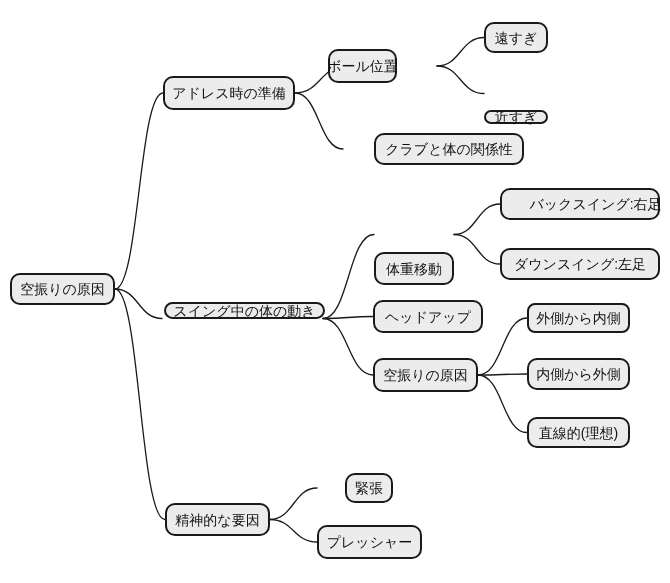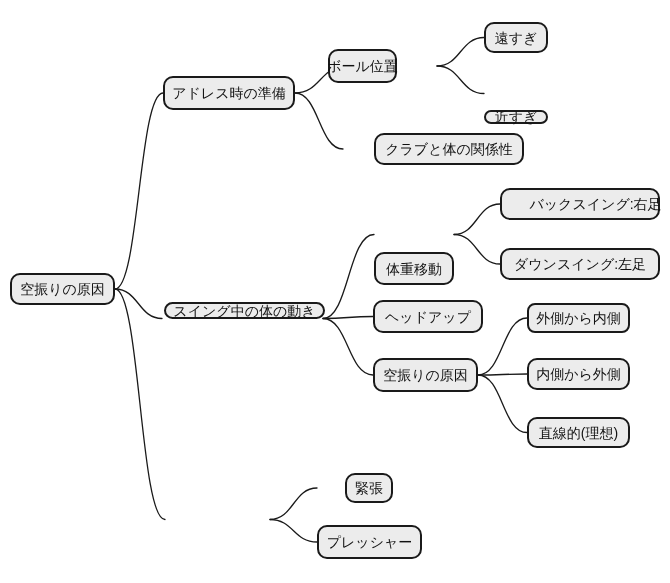--- a/index.html
+++ b/index.html
@@ -83,15 +83,16 @@
     <div class="node" style="left: 343px; top: 133px; width: 150px; height: 32px; margin-left: 31px;">クラブと体の関係性</div>
     <div class="node" style="left: 164px; top: 302px; width: 161px; height: 17px;">スイング中の体の動き</div>
     <div class="node" style="left: 374px; top: 218px; width: 80px; height: 33px; margin-top: 34px;">体重移動</div>
     <div class="node" style="left: 500px; top: 188px; width: 160px; height: 32px; padding-left: 31px;">バックスイング:右足</div>
     <div class="node" style="left: 500px; top: 248px; width: 160px; height: 32px;">ダウンスイング:左足</div>
     <div class="node" style="left: 373px; top: 300px; width: 110px; height: 33px;">ヘッドアップ</div>
     <div class="node" style="left: 527px; top: 303px; width: 103px; height: 30px; border-radius: 8px;">外側から内側</div>
     <div class="node" style="left: 373px; top: 358px; width: 105px; height: 34px;">空振りの原因</div>
     <div class="node" style="left: 527px; top: 417px; width: 103px; height: 31px;">直線的(理想)</div>
     <div class="node" style="left: 527px; top: 358px; width: 103px; height: 32px;">内側から外側</div>
+    <div class="node" style="left: 165px; top: 503px; width: 105px; height: 33px;">精神的な要因</div>
     <div class="node" style="left: 317px; top: 473px; width: 48px; height: 30px; margin-left: 28px;">緊張</div>
     <div class="node" style="left: 317px; top: 525px; width: 105px; height: 34px;">プレッシャー</div>
   </div>
 
 </body></html>

